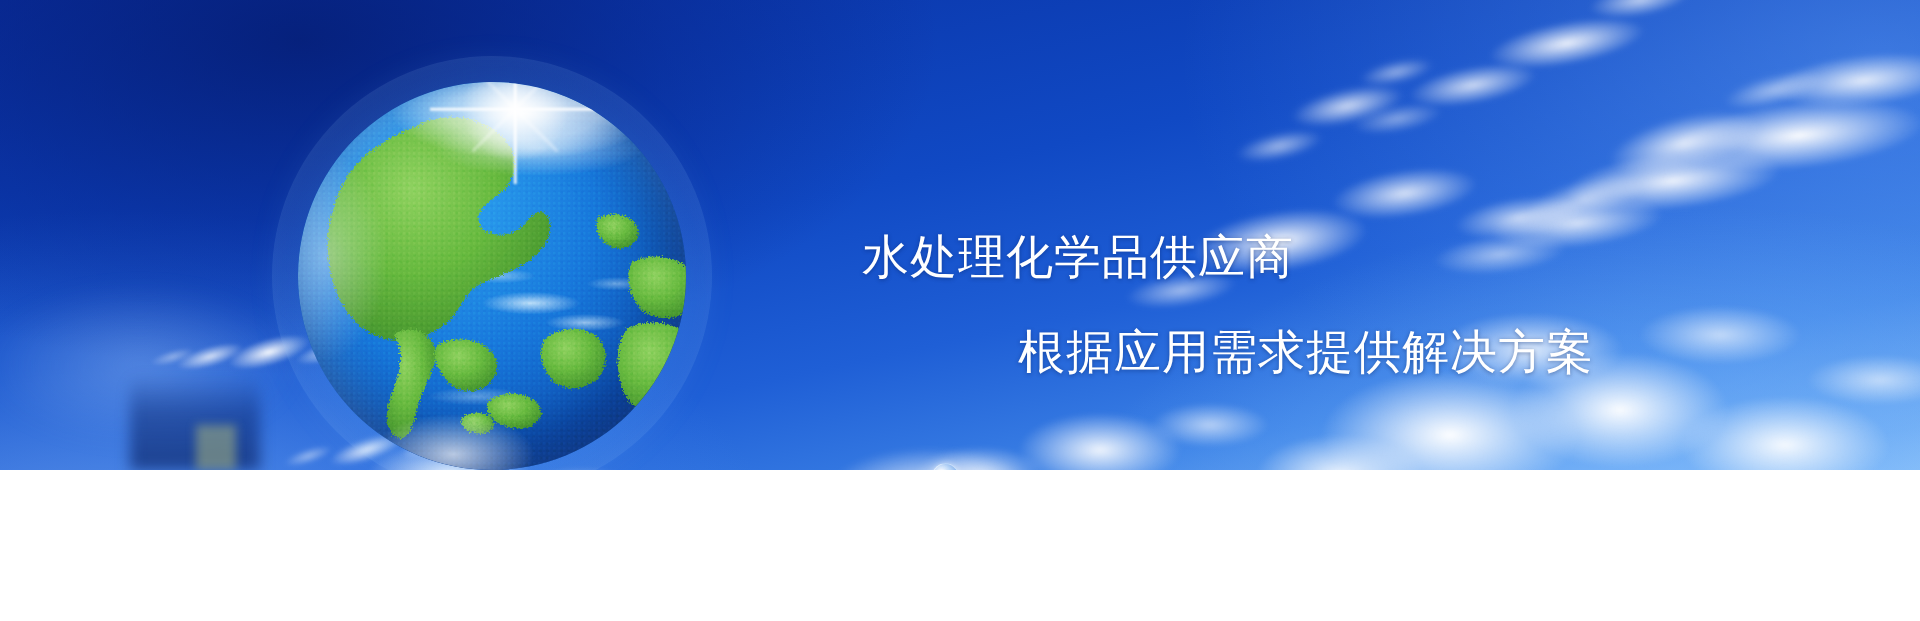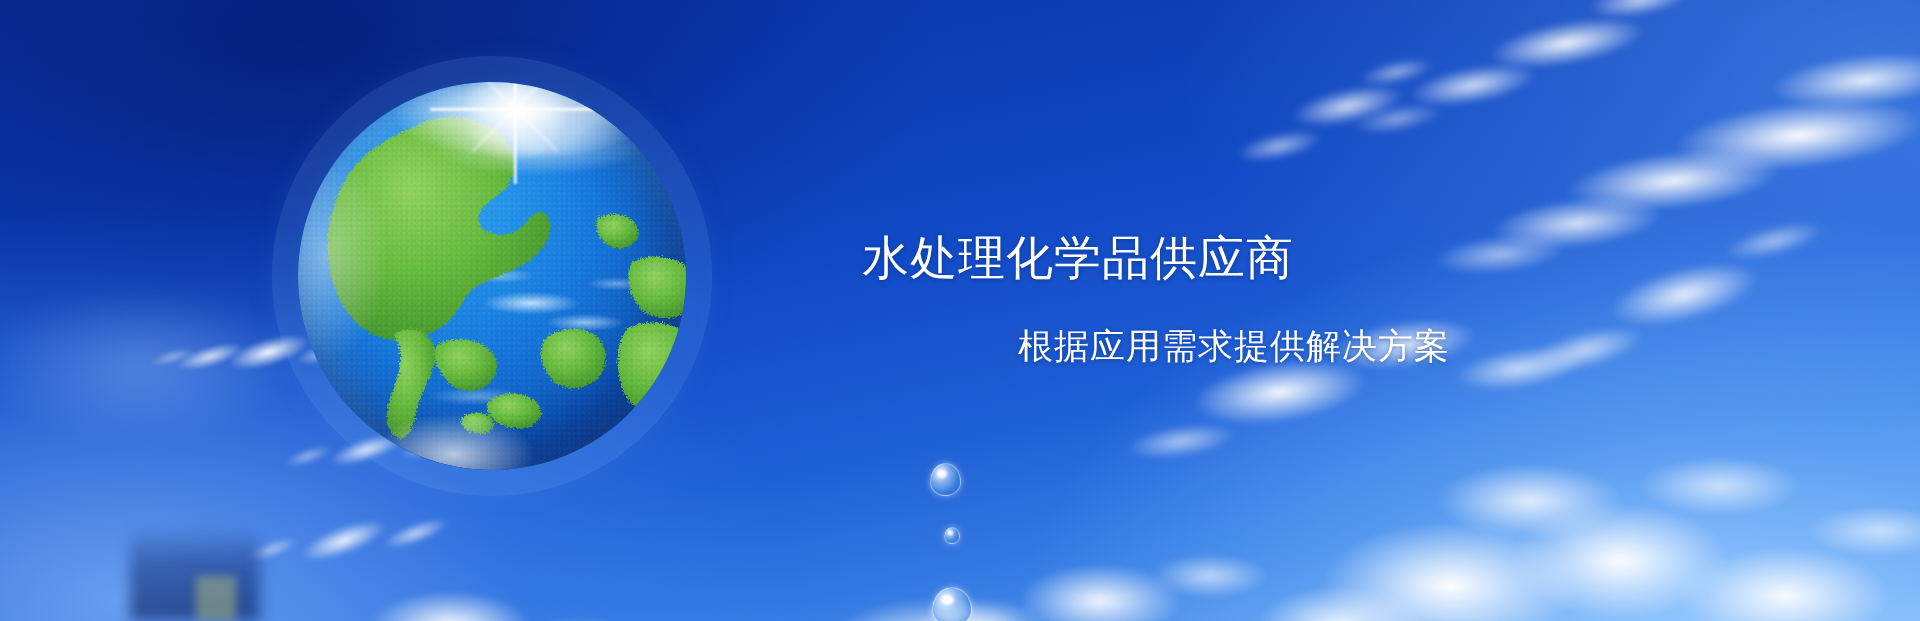--- a/index.html
+++ b/index.html
@@ -3,23 +3,24 @@
 <meta charset="utf-8">
 <style>
   * { margin:0; padding:0; box-sizing:border-box; }
   html, body {
     width:1920px; height:621px;
     overflow:hidden;
     font-family:"Liberation Sans","DejaVu Sans",sans-serif;
   }
   .banner {
     position:relative;
-    width:1920px; height:621px;
+    width:1920px; height:470px;
     overflow:hidden;
     background:#0b3fae;
+    font-family:Liberation Serif, serif;
   }
 
   
   .sky {
     position:absolute; inset:0;
     background:
       radial-gradient(ellipse 1100px 700px at 1700px 640px, rgba(150,200,255,.95) 0%, rgba(110,175,250,.55) 30%, rgba(60,130,235,0) 62%),
       radial-gradient(ellipse 900px 520px at 120px 600px, rgba(135,185,250,.70) 0%, rgba(80,145,240,.30) 45%, rgba(40,110,225,0) 75%),
       radial-gradient(ellipse 1000px 620px at 1880px 60px, rgba(120,180,255,.38) 0%, rgba(50,120,230,0) 70%),
       linear-gradient(168deg, #0a2f9e 0%, #0c3cb2 22%, #1049c4 42%, #1f5fd6 62%, #3c82e6 80%, #76b0f2 95%, #9ccbf8 100%);
@@ -262,21 +263,21 @@
     font-size:47px;
     line-height:1.05;
     letter-spacing:1px;
     font-weight:400;
     text-shadow:0 1px 4px rgba(6,30,90,.45);
     white-space:nowrap;
   }
   .subline {
     position:absolute; left:1018px; top:328px;
     color:#ffffff;
-    font-size:35px;
+    font-size:47px;
     line-height:1.05;
     letter-spacing:1px;
     font-weight:400;
     text-shadow:0 1px 4px rgba(6,30,90,.45);
     white-space:nowrap;
   }
 </style>
 </head>
 <body>
 

